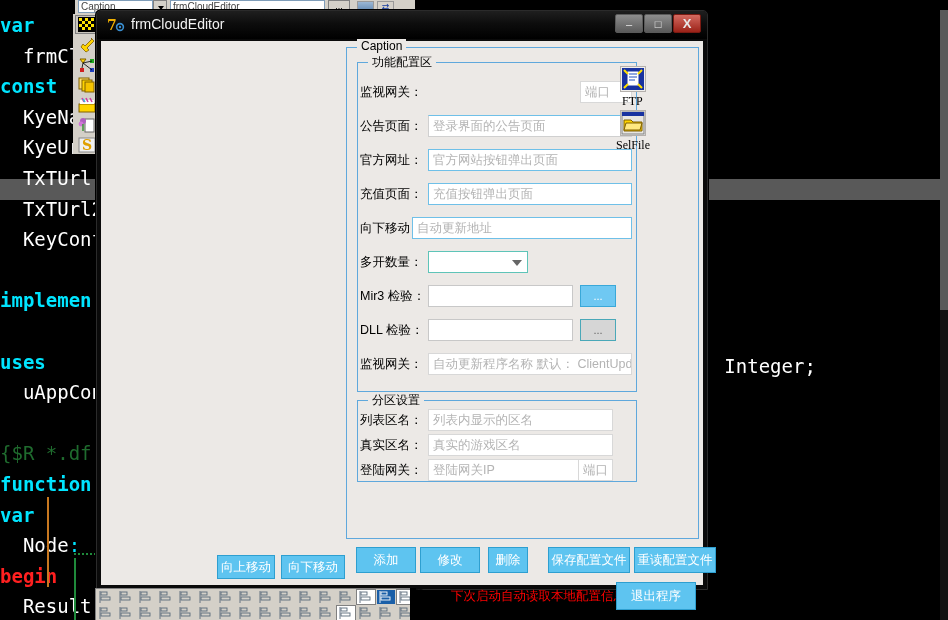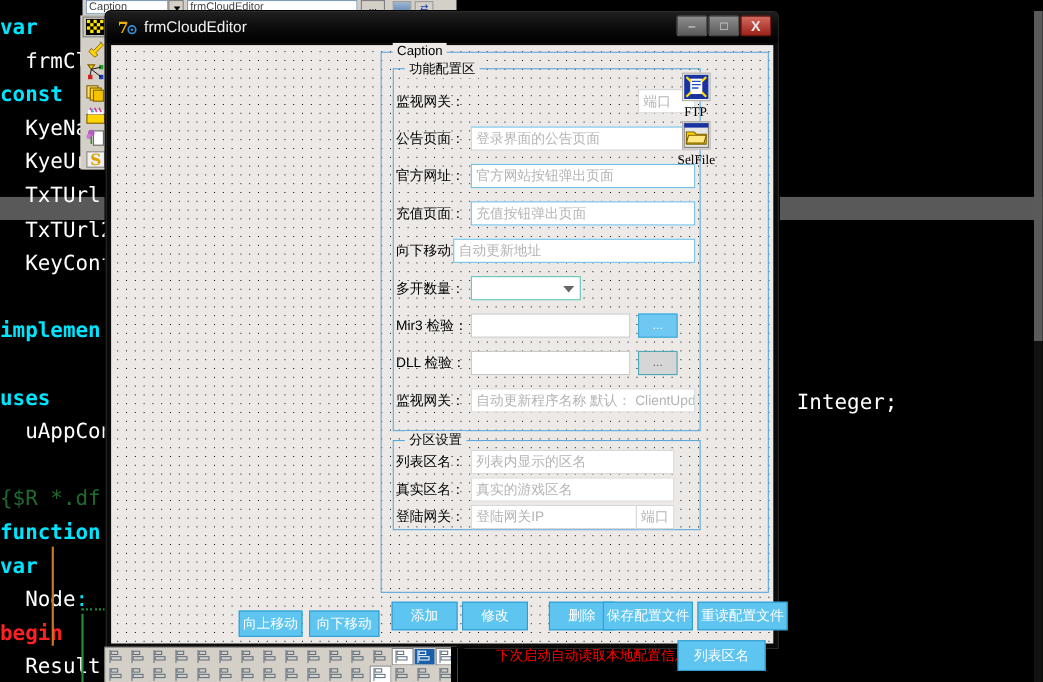--- a/index.html
+++ b/index.html
@@ -354,31 +354,31 @@
           <div class="lab">登陆网关：</div>
           <div class="inp dim" style="left:70px;width:175px">登陆网关IP</div>
           <div class="inp dim" style="left:220px;width:35px">端口</div>
         </div>
       </div>
     </div>
 
     <div id="row-actions">
       <div class="btn" style="left:0;width:60px">添加</div>
       <div class="btn" style="left:64px;width:60px">修改</div>
-      <div class="btn" style="left:143px;width:60px">删除</div>
+      <div class="btn" style="left:132px;width:40px">删除</div>
       <div class="btn" style="left:192px;width:82px">保存配置文件</div>
       <div class="btn" style="left:278px;width:82px">重读配置文件</div>
     </div>
 
     <div id="chkwrap">
       <div id="chk"></div>
       <div id="chklbl">自动读取</div>
     </div>
     <div id="redhint">下次启动自动读取本地配置信息</div>
-    <div class="btn" id="btn-exit">列表区名</div>
+    <div class="btn" id="btn-exit">退出程序</div>
 
   </div>
 </div>
 
 <div id="alignpal">
   <div class="r r1">
       <div class="ab">
         <svg width="15" height="12" viewBox="0 0 15 12">
           <rect x="2" y="1" width="6" height="3" fill="none" stroke="#5a6a7a" stroke-width="0.9"></rect>
           <rect x="2" y="6" width="9" height="3" fill="none" stroke="#5a6a7a" stroke-width="0.9"></rect>

